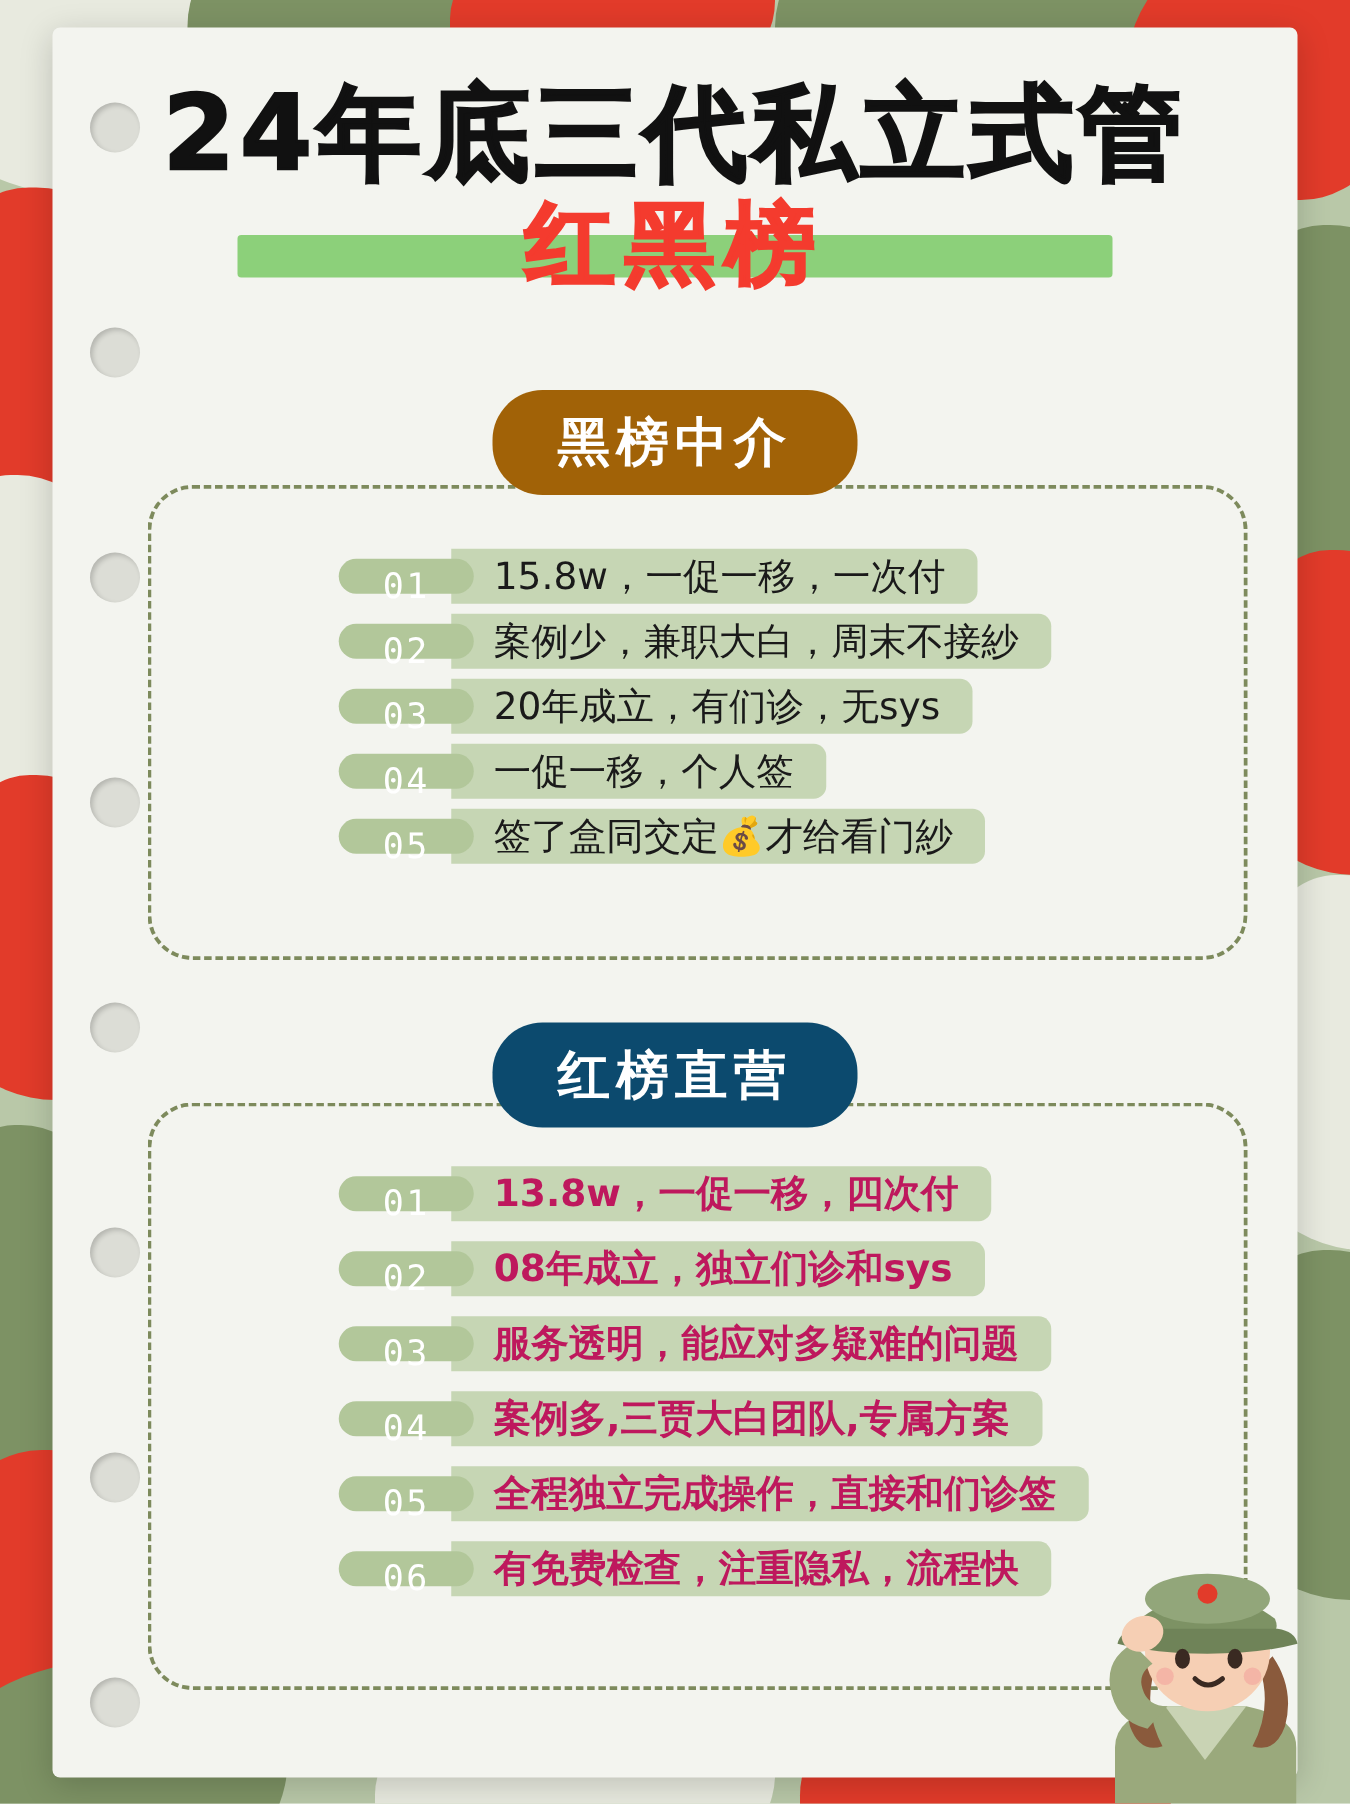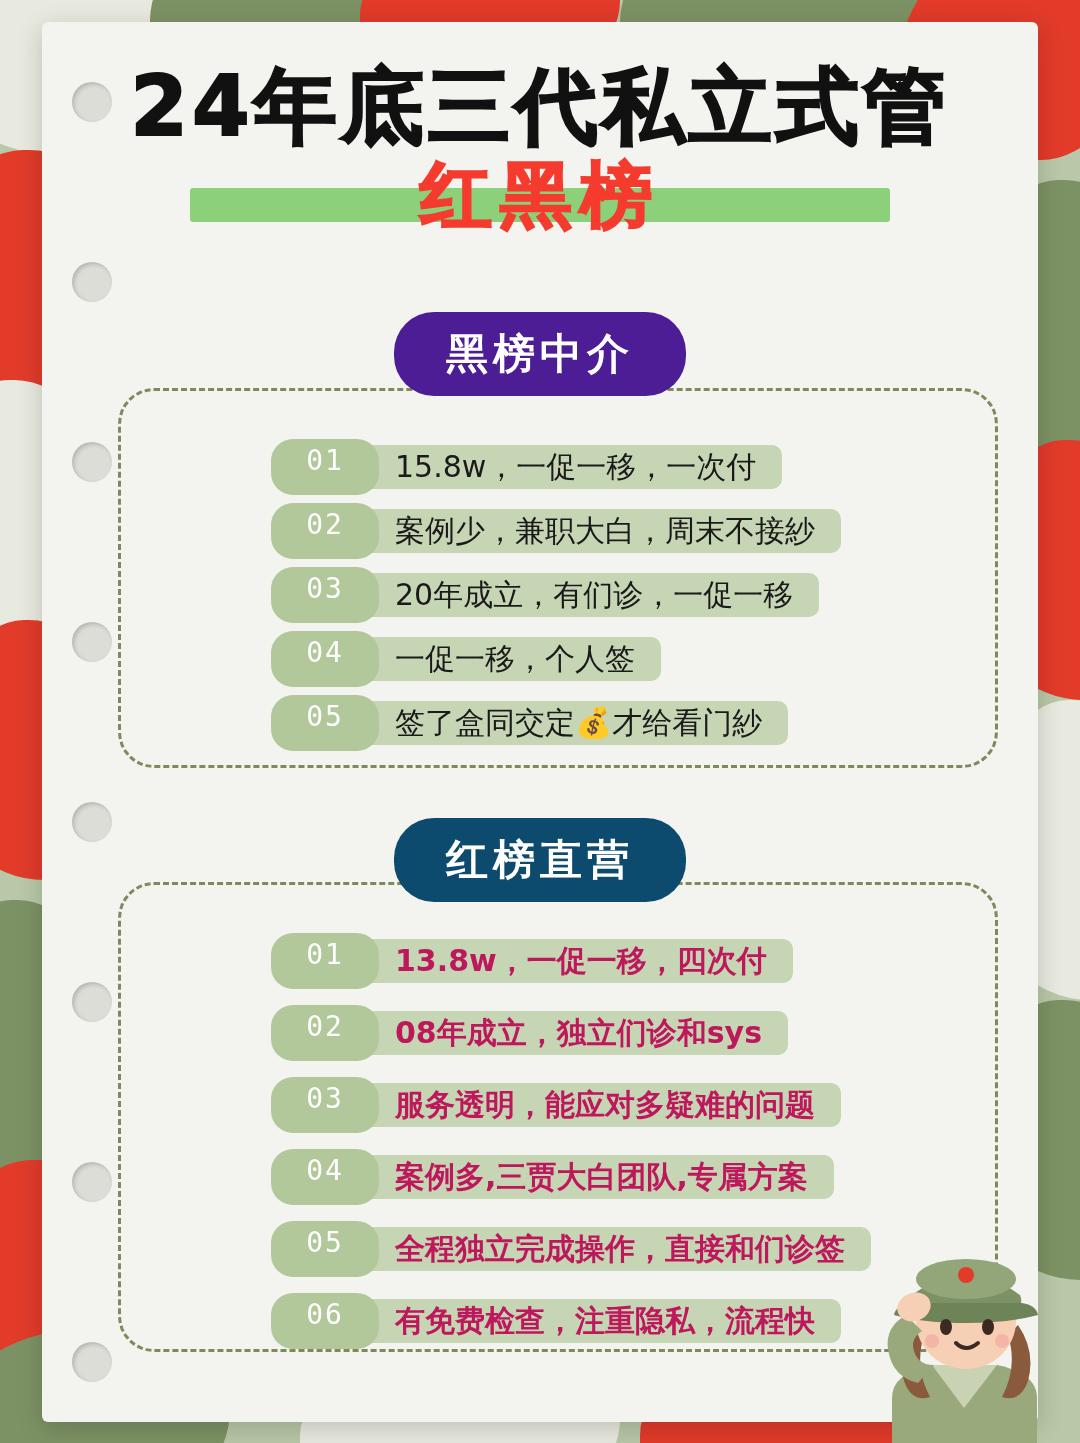--- a/index.html
+++ b/index.html
@@ -82,21 +82,21 @@
     padding: 14px 52px;
     border-radius: 40px;
     font-family: "DejaVu Sans", sans-serif;
     font-weight: 700;
     font-size: 42px;
     letter-spacing: 5px;
     color: #fff;
     z-index: 3;
     white-space: nowrap;
   }
-  .pill.black { background: #4c1d95; top: 312px; }
+  .pill.black { background: #a16207; top: 312px; }
   .pill.red   { background: #0c4a6e; top: 818px; }
 
   
   .box {
     position: absolute;
     left: 118px;
     width: 880px;
     border: 3px dashed #7d8a5c;
     border-radius: 36px;
     padding: 48px 0 32px;
@@ -106,21 +106,21 @@
 
   .row {
     display: flex;
     align-items: center;
     margin: 0 0 8px 0;
     padding-left: 150px;
   }
   .row .num {
     flex: 0 0 auto;
     width: 108px;
-    height: 56px;
+    height: 28px;
     background: #b2c79a;
     border-radius: 22px;
     color: #ffffff;
     font-family: "DejaVu Sans Mono", monospace;
     font-size: 28px;
     line-height: 44px;
     text-align: center;
     letter-spacing: 2px;
     position: relative;
     z-index: 2;
@@ -198,21 +198,21 @@
     <div class="row">
       <div class="num">01</div>
       <div class="bar">15.8w，一促一移，一次付</div>
     </div>
     <div class="row">
       <div class="num">02</div>
       <div class="bar">案例少，兼职大白，周末不接紗</div>
     </div>
     <div class="row">
       <div class="num">03</div>
-      <div class="bar">20年成立，有们诊，一促一移</div>
+      <div class="bar">20年成立，有们诊，无sys</div>
     </div>
     <div class="row">
       <div class="num">04</div>
       <div class="bar">一促一移，个人签</div>
     </div>
     <div class="row">
       <div class="num">05</div>
       <div class="bar">签了盒同交定💰才给看门紗</div>
     </div>
   </div>

